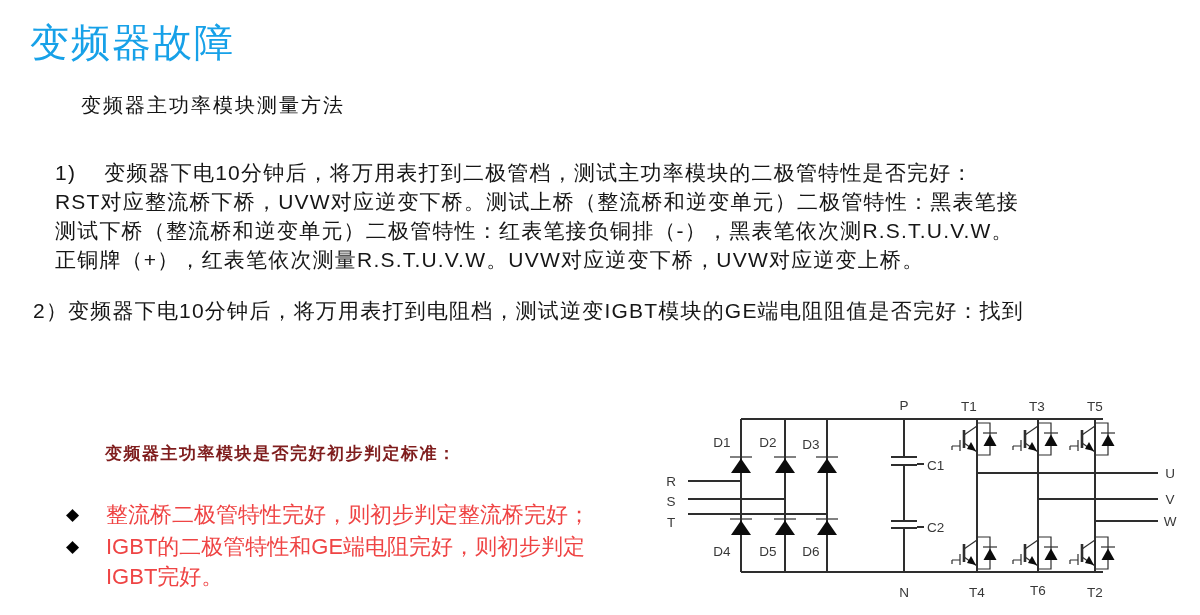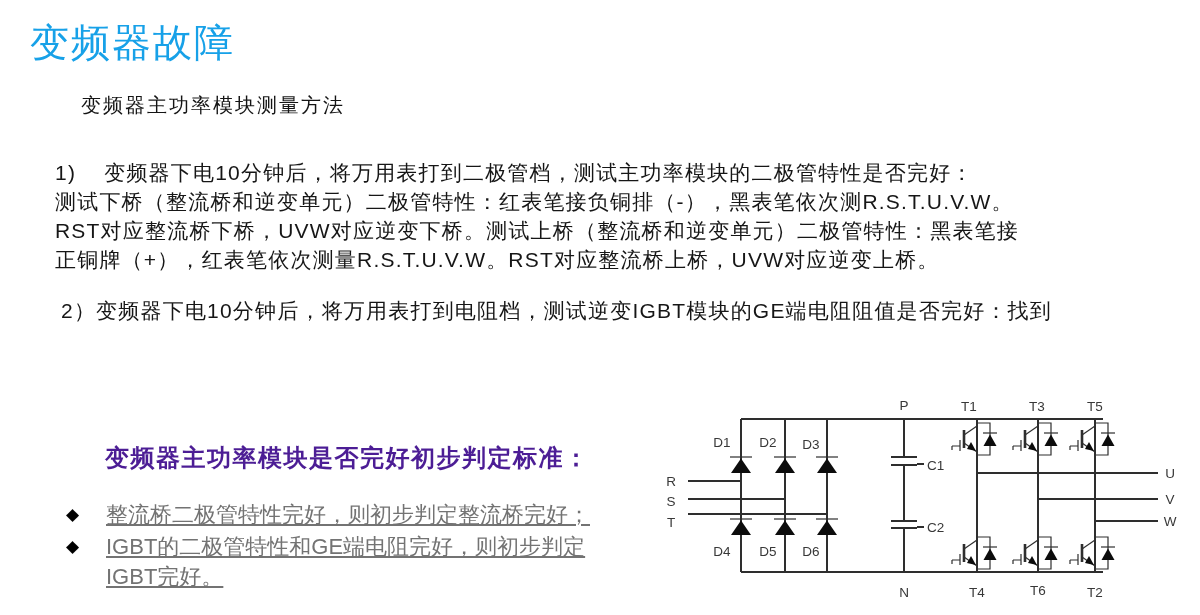--- a/index.html
+++ b/index.html
@@ -6,46 +6,46 @@
   body{width:1200px;height:615px;position:relative;overflow:hidden;
        font-family:"Liberation Sans",sans-serif;color:#111;}
   .abs{position:absolute;}
   .page-title{left:30px;top:16px;font-size:39px;font-weight:normal;letter-spacing:2px;
               font-family:"Liberation Sans",sans-serif;}
   .subtitle{left:40px;top:92px;font-size:20px;letter-spacing:2px;color:#141414;
             font-family:Liberation Serif, serif;margin-left:41px;}
   .para{font-size:21px;line-height:29px;letter-spacing:1.2px;color:#161616;}
   .para .ln{white-space:pre;}
   .p1{left:55px;top:158px;}
-  .p2{left:33px;top:296px;margin-left:28px;}
-  .criteria-heading{left:105px;top:442px;font-size:24px;font-weight:bold;
-                    letter-spacing:1.5px;color:#4c1d95;}
+  .p2{left:33px;top:296px;}
+  .criteria-heading{left:105px;top:442px;font-size:17px;font-weight:bold;
+                    letter-spacing:1.5px;color:#7f1d1d;}
   .bullets{left:66px;top:500px;display:flex;flex-direction:column;gap:2px;}
   .bullet-row{display:flex;align-items:flex-start;}
   .bullet-mark{font-size:17px;line-height:30px;width:40px;flex:0 0 40px;color:#000;}
-  .bullet-text{font-size:22px;line-height:30px;color:#737373;max-width:492px;text-decoration:underline;}
+  .bullet-text{font-size:22px;line-height:30px;color:#ef4444;max-width:492px;}
   .diagram{left:652px;top:392px;}
   .wire{stroke:#2e2e2e;stroke-width:1.2;fill:none;}
   .ortho{shape-rendering:crispEdges;}
   .blk{fill:#0c0c0c;stroke:none;}
   .gate{stroke:#2e2e2e;stroke-width:2.6;fill:none;}
   .dlabel{font-family:"Liberation Sans",sans-serif;font-size:13.5px;fill:#383838;}
   .mid{text-anchor:middle;}
 </style>
 </head>
 <body>
 
 <div class="abs page-title" style="color: rgb(23, 161, 232);">变频器故障</div>
 <div class="abs subtitle">变频器主功率模块测量方法</div>
 
 <div class="abs para p1">
   <div class="ln">1)    变频器下电10分钟后，将万用表打到二极管档，测试主功率模块的二极管特性是否完好：</div>
+  <div class="ln">RST对应整流桥下桥，UVW对应逆变下桥。测试上桥（整流桥和逆变单元）二极管特性：黑表笔接</div>
   <div class="ln">测试下桥（整流桥和逆变单元）二极管特性：红表笔接负铜排（-），黑表笔依次测R.S.T.U.V.W。</div>
-  <div class="ln">RST对应整流桥下桥，UVW对应逆变下桥。测试上桥（整流桥和逆变单元）二极管特性：黑表笔接</div>
-  <div class="ln">正铜牌（+），红表笔依次测量R.S.T.U.V.W。RST对应整流桥上桥，UVW对应逆变上桥。</div>
+  <div class="ln">正铜牌（+），红表笔依次测量R.S.T.U.V.W。UVW对应逆变下桥，UVW对应逆变上桥。</div>
 </div>
 
 <div class="abs para p2">
   <div class="ln">2）变频器下电10分钟后，将万用表打到电阻档，测试逆变IGBT模块的GE端电阻阻值是否完好：找到</div>
 </div>
 
 <div class="abs criteria-heading">变频器主功率模块是否完好初步判定标准：</div>
 
 <div class="abs bullets">
   <div class="bullet-row">

